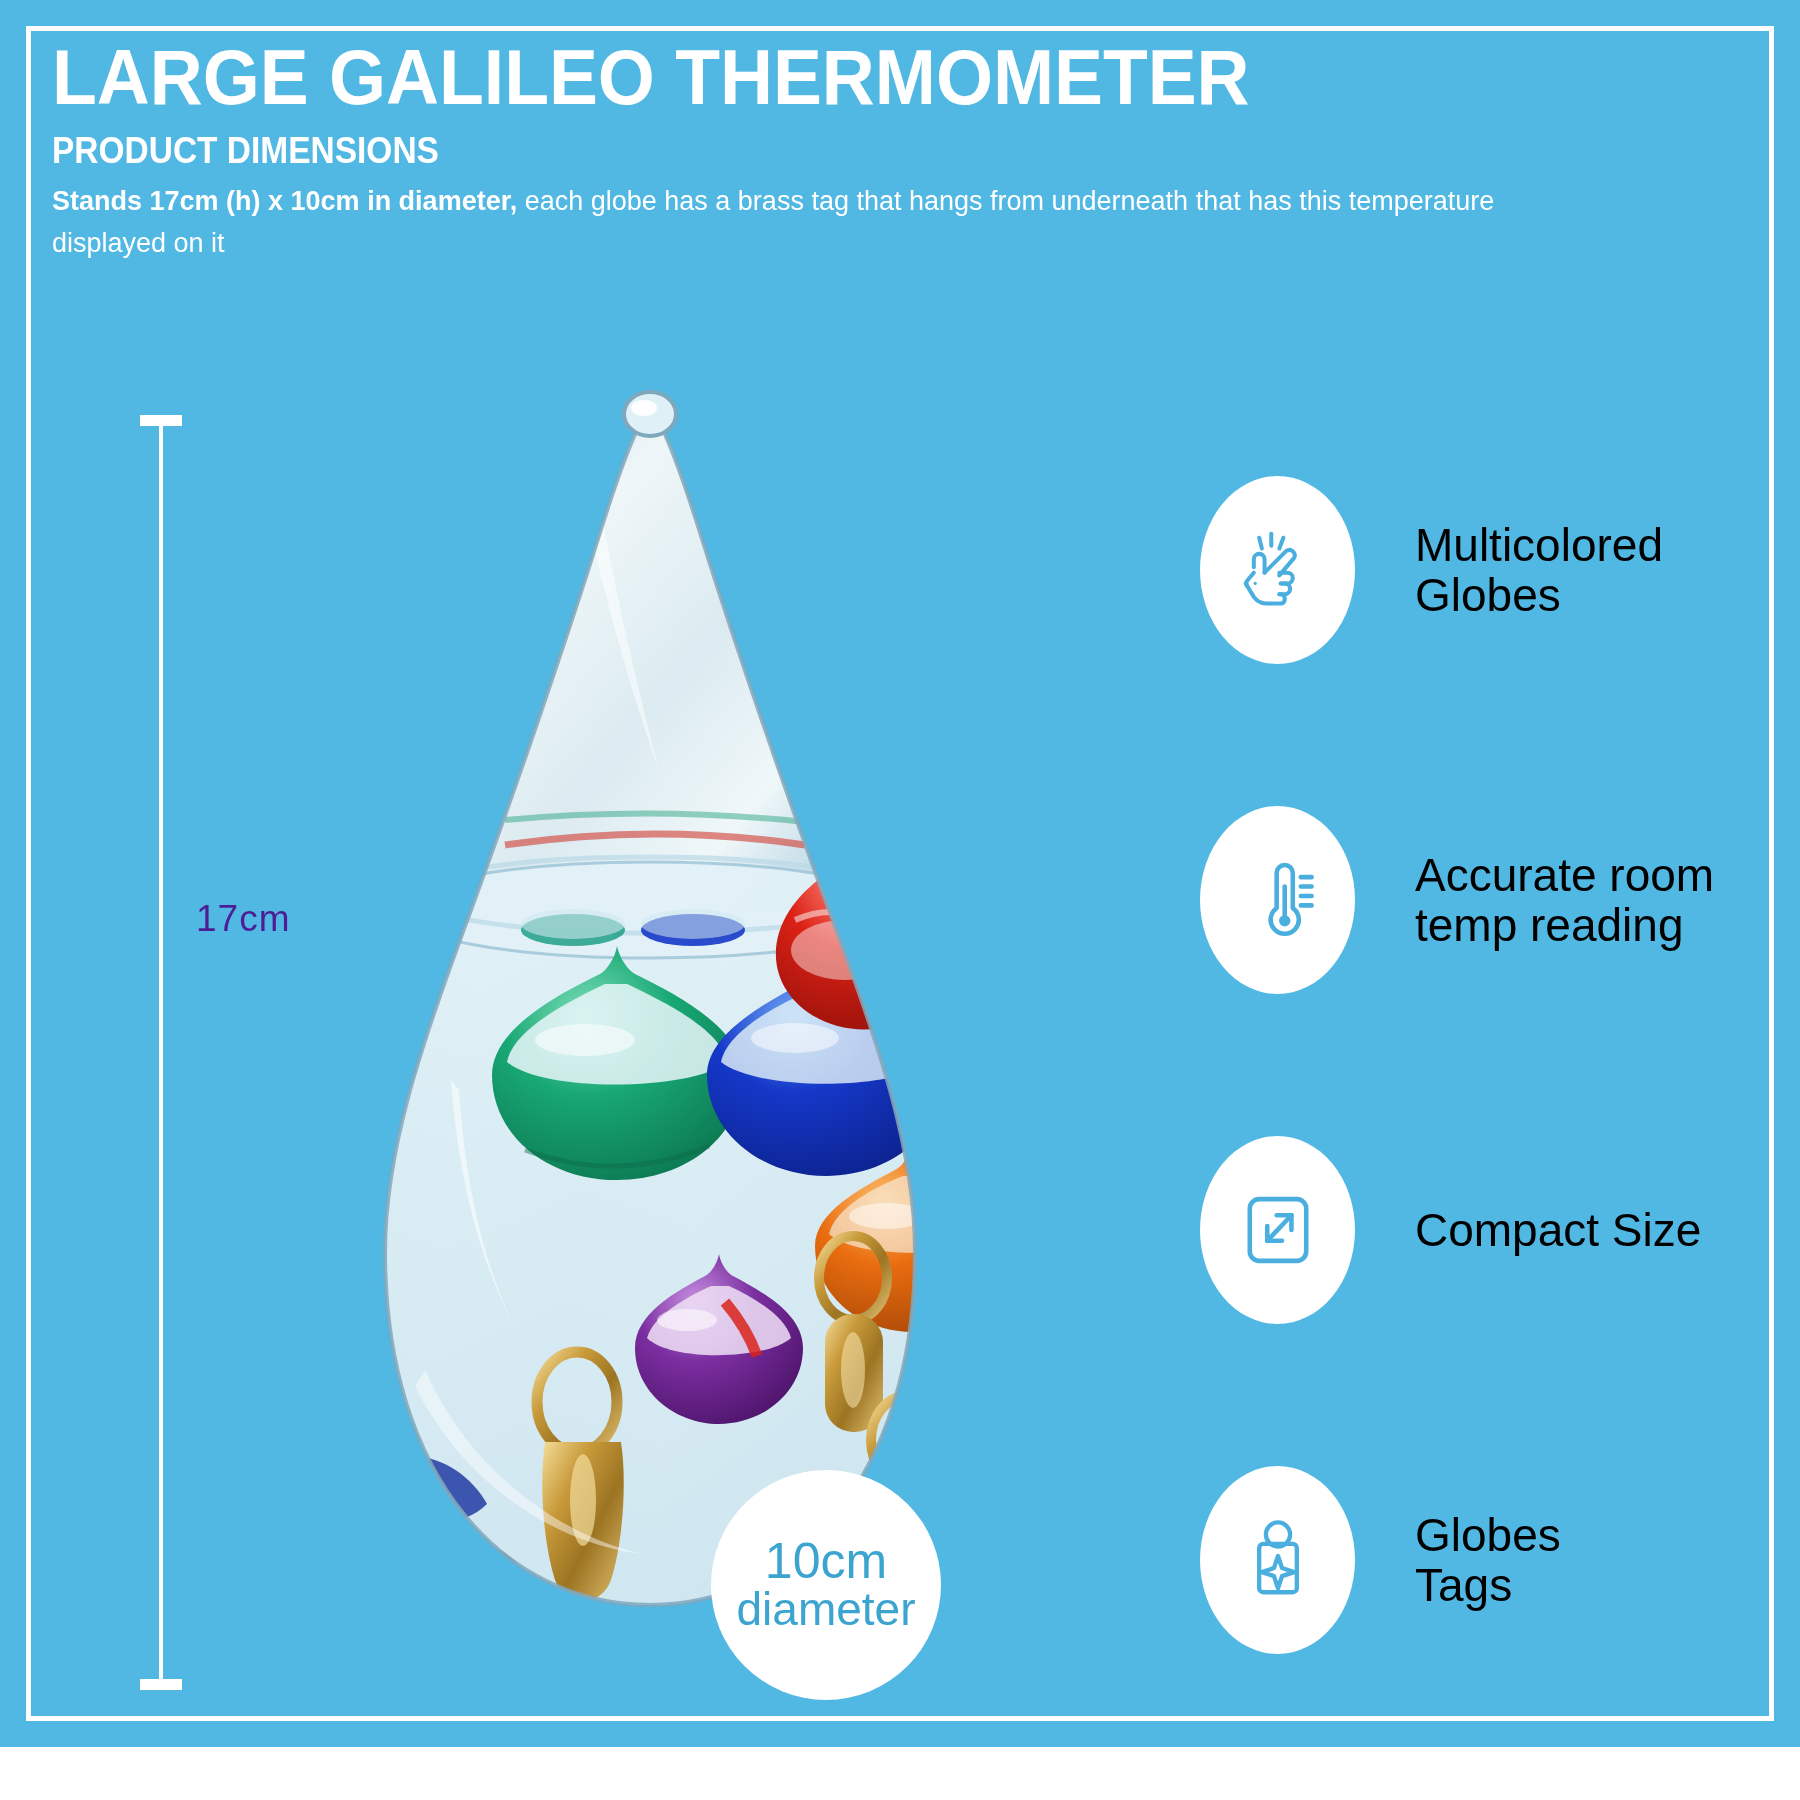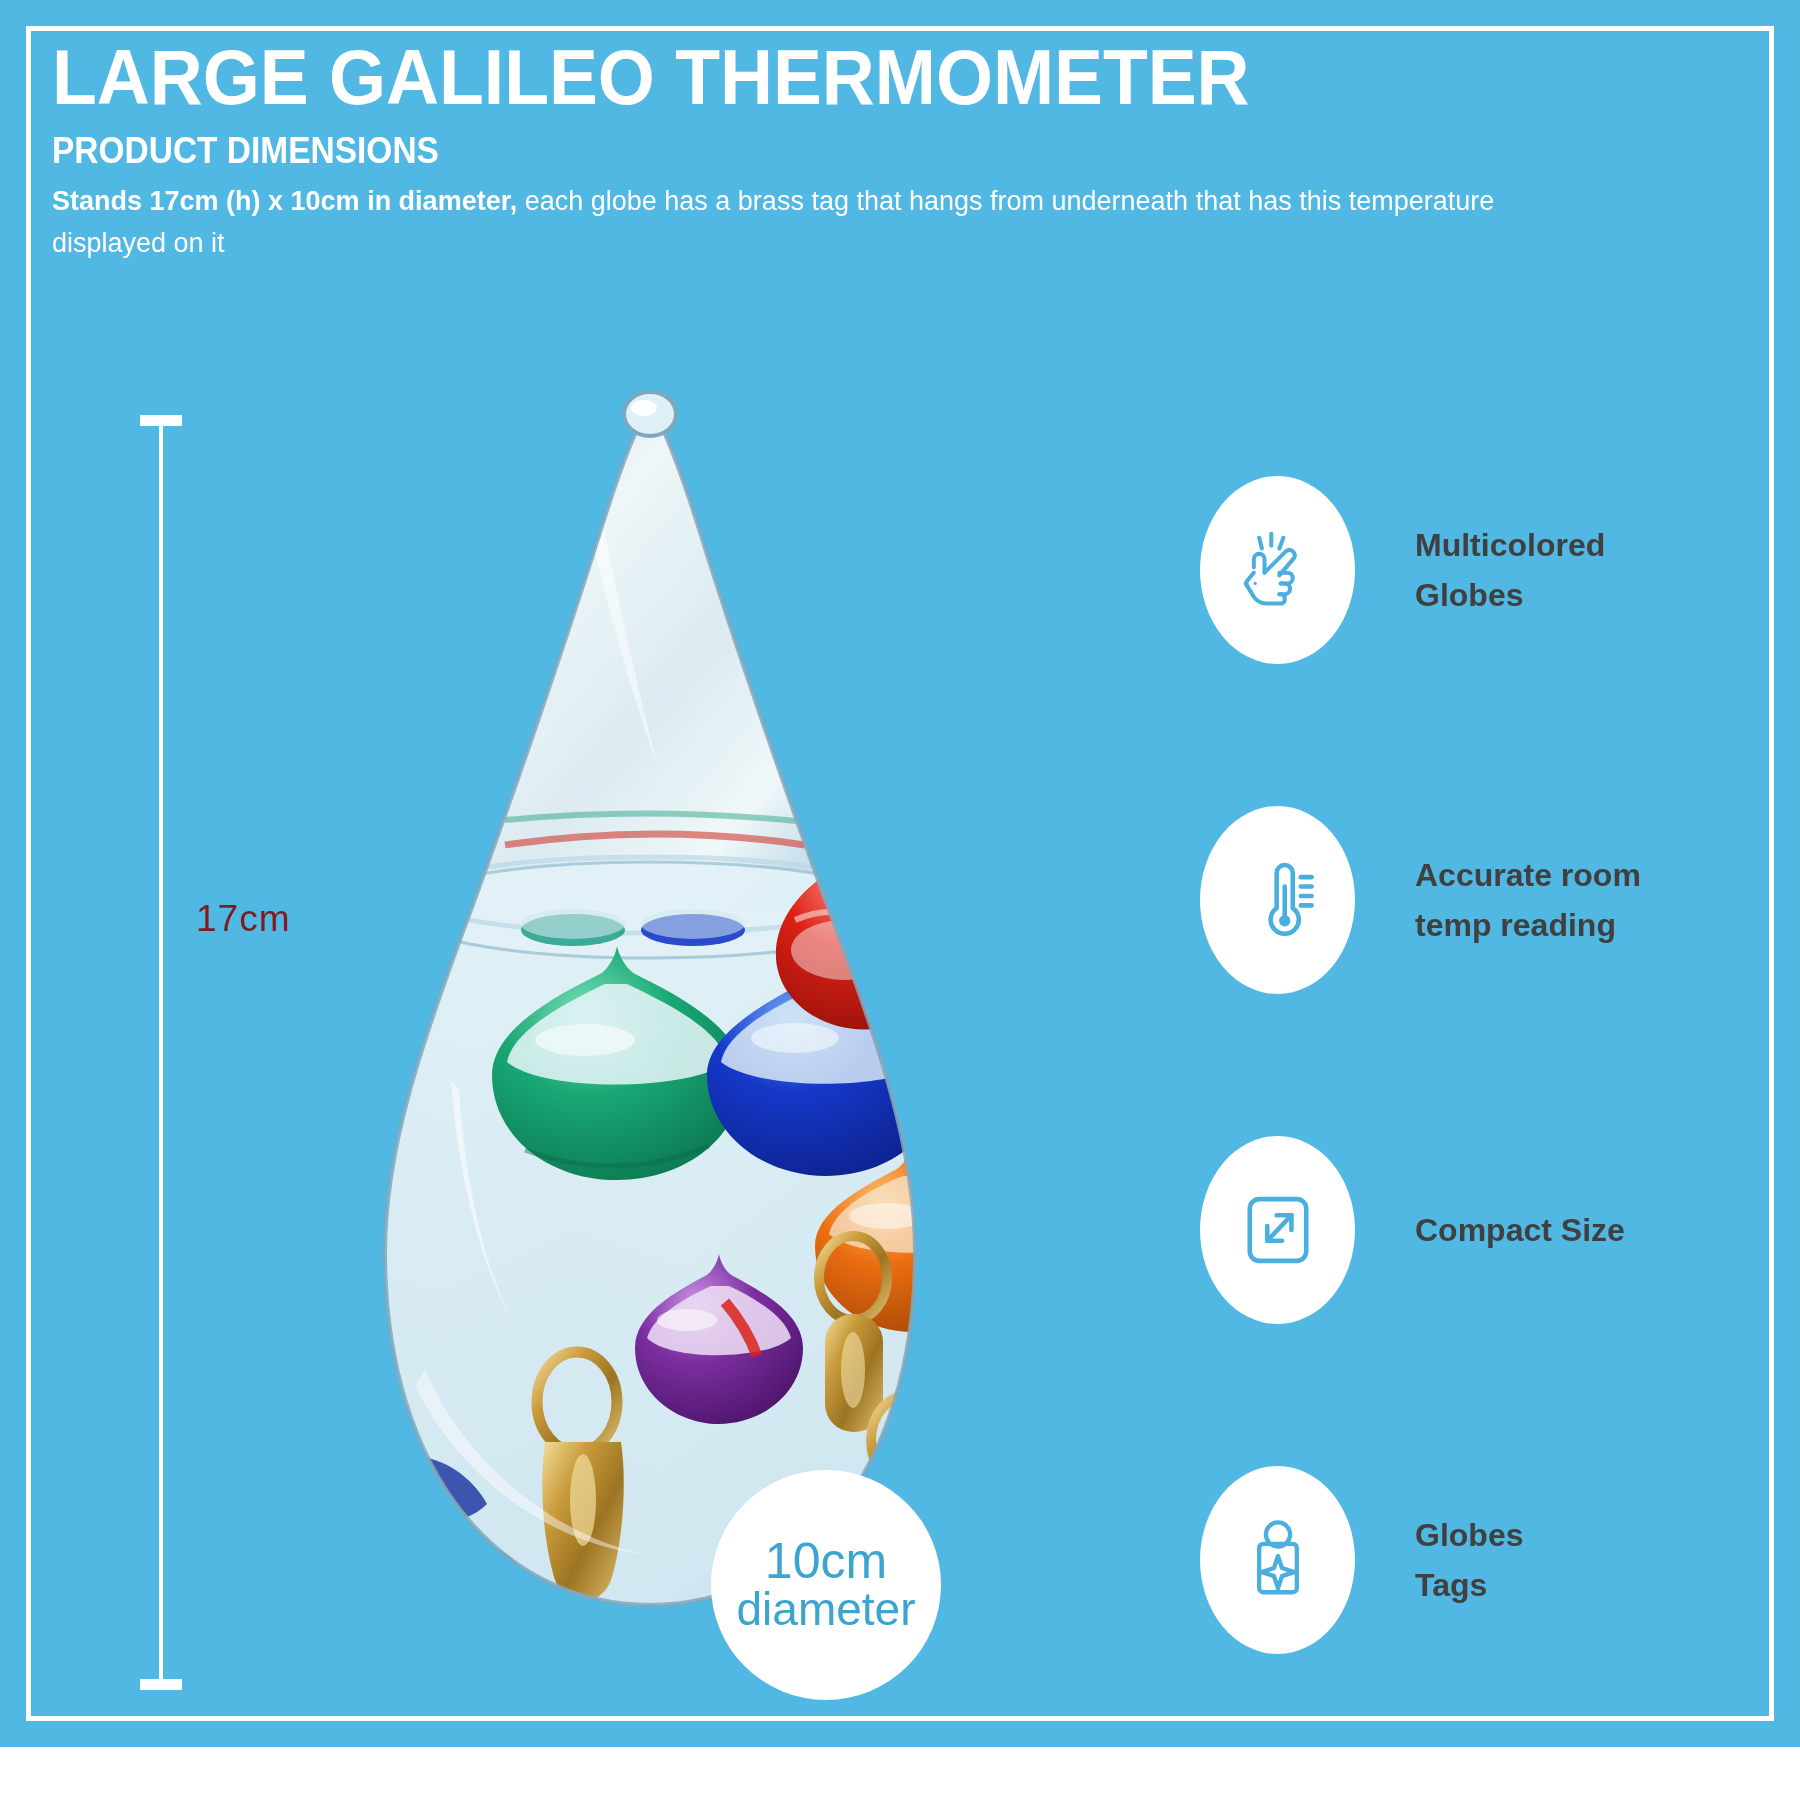--- a/index.html
+++ b/index.html
@@ -72,21 +72,21 @@
     left:-19px;
     width:42px; height:11px;
     background:#ffffff;
   }
   .dim-rule::before { top:0; }
   .dim-rule::after  { bottom:0; }
   .dim-label {
     position:absolute;
     left:196px; top:898px;
     font-size:37px;
-    color:#7f1d1d;
+    color:#4c1d95;
     letter-spacing:1px;
     z-index:26;
     font-weight:300;
   }
 
   
   .product { position:absolute; left:255px; top:390px; width:790px; height:1330px; z-index:10; }
   .product svg { display:block; width:100%; height:100%; }
 
   
@@ -120,24 +120,24 @@
   .feat-circle {
     flex:0 0 auto;
     width:155px; height:188px;
     border-radius:50%;
     background:#ffffff;
     display:flex; align-items:center; justify-content:center;
   }
   .feat-circle svg { width:86px; height:86px; display:block; }
   .feat-text {
     margin-left:60px;
-    font-size:32px;
+    font-size:46px;
     line-height:50px;
-    color:#404040;
-    font-weight:700;
+    color:#000000;
+    font-weight:400;
   }
 </style>
 </head>
 <body>
 
 <div class="poster">
 
   <div class="frame"></div>
 
   <div class="header">

